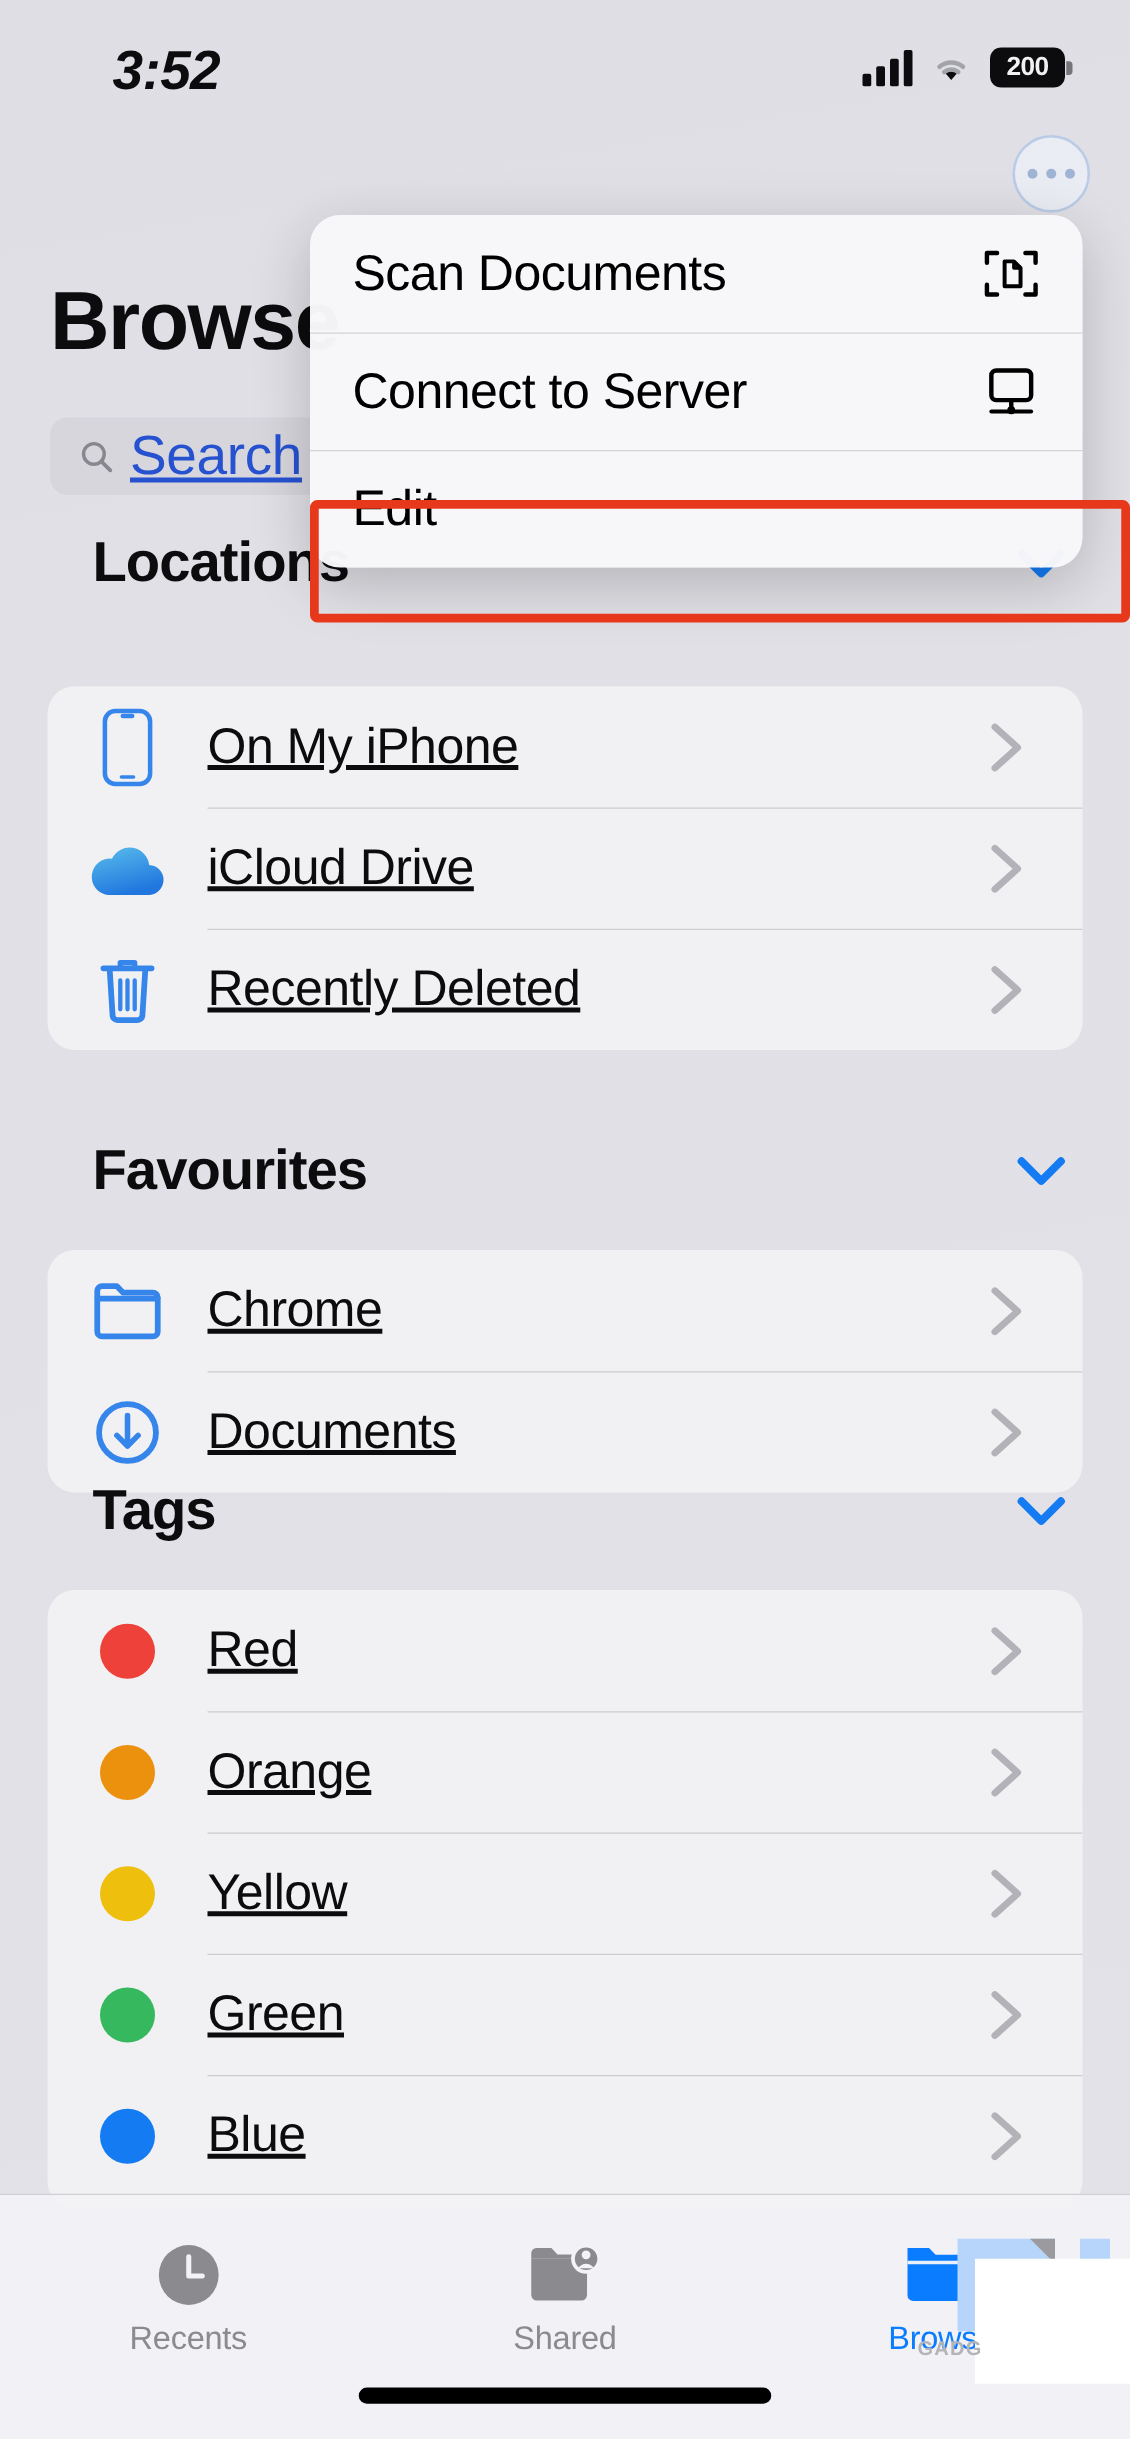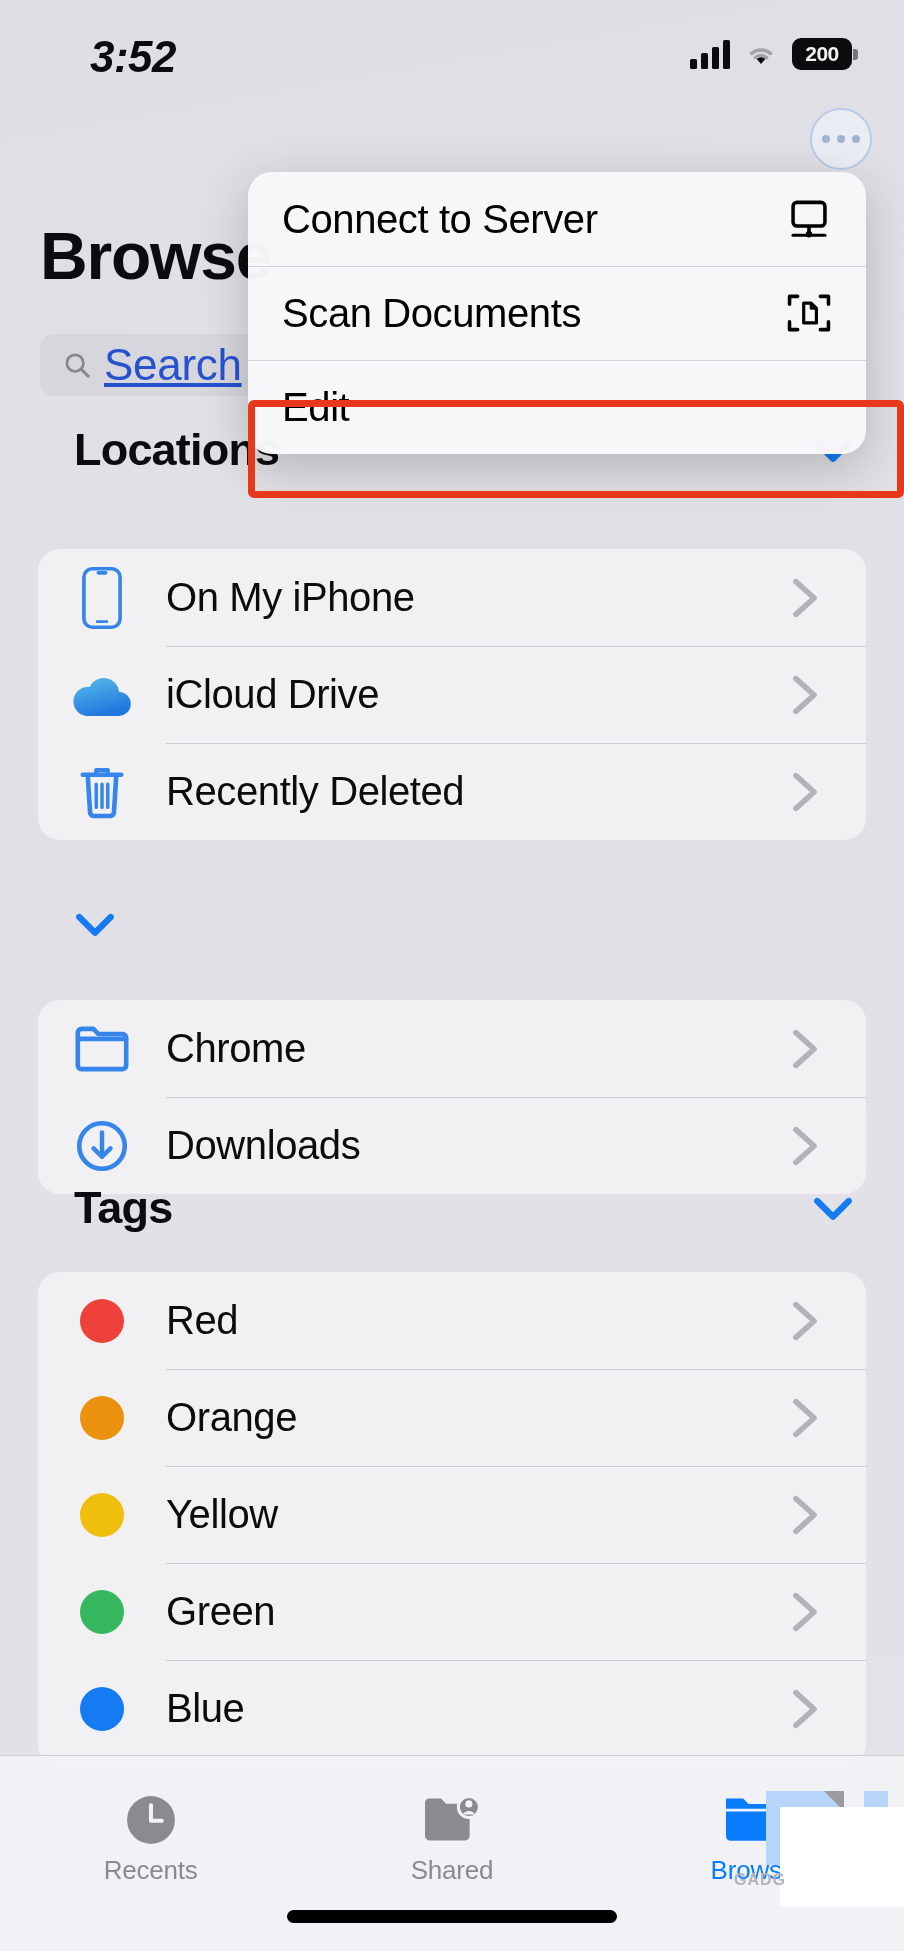--- a/index.html
+++ b/index.html
@@ -113,21 +113,21 @@
     position: relative;
     height: 97px;
     display: flex; align-items: center;
     padding-left: 0;
   }
   .row .ico-wrap {
     width: 128px; min-width: 128px;
     display: flex; align-items: center; justify-content: center;
   }
   .row .label {
-    font-size: 40px; color: #000; letter-spacing: -0.4px; flex: 1;
+    font-size: 40px; color: #000; letter-spacing: -0.4px; flex: 1; text-decoration: underline;
   }
   .row .chev-right { width: 26px; height: 40px; margin-right: 48px; }
   .row + .row:before {
     content: ''; position: absolute; left: 128px; right: 0; top: 0;
     height: 1px; background: #d6d6da;
   }
   .dot { width: 44px; height: 44px; border-radius: 50%; }
 
   
   .menu {
@@ -273,20 +273,21 @@
           </svg>
         </div>
         <span class="label">Recently Deleted</span>
         <svg class="chev-right" viewBox="0 0 14 22">
           <polyline points="2,2 12,11 2,20" fill="none" stroke="#b9b9be" stroke-width="3" stroke-linecap="round" stroke-linejoin="round"></polyline>
         </svg>
       </div>
     </div>
 
     <div class="section-head" style="top:910px;">
+      <span class="title">Favourites</span>
       <svg class="chev-down" viewBox="0 0 24 16">
         <polyline points="3,4 12,13 21,4" fill="none" stroke="#0a7cff" stroke-width="3.6" stroke-linecap="round" stroke-linejoin="round"></polyline>
       </svg>
     </div>
 
     <div class="card" style="top:1000px;">
       <div class="row">
         <div class="ico-wrap">
           <svg width="58" height="48" viewBox="0 0 30 25">
             <path d="M2.4 7.2V21a2 2 0 0 0 2 2h21.2a2 2 0 0 0 2-2V7.2H2.4z" fill="none" stroke="#2f87f7" stroke-width="2.4" stroke-linejoin="round"></path>
@@ -300,21 +301,21 @@
       </div>
 
       <div class="row">
         <div class="ico-wrap">
           <svg width="54" height="54" viewBox="0 0 28 28">
             <circle cx="14" cy="14" r="11.8" fill="none" stroke="#2f87f7" stroke-width="2.4"></circle>
             <line x1="14" y1="7" x2="14" y2="19.4" stroke="#2f87f7" stroke-width="2.3" stroke-linecap="round"></line>
             <polyline points="9.6,15.2 14,19.6 18.4,15.2" fill="none" stroke="#2f87f7" stroke-width="2.3" stroke-linecap="round" stroke-linejoin="round"></polyline>
           </svg>
         </div>
-        <span class="label">Downloads</span>
+        <span class="label">Documents</span>
         <svg class="chev-right" viewBox="0 0 14 22">
           <polyline points="2,2 12,11 2,20" fill="none" stroke="#b9b9be" stroke-width="3" stroke-linecap="round" stroke-linejoin="round"></polyline>
         </svg>
       </div>
     </div>
 
     <div class="section-head" style="top:1182px;">
       <span class="title">Tags</span>
       <svg class="chev-down" viewBox="0 0 24 16">
         <polyline points="3,4 12,13 21,4" fill="none" stroke="#0a7cff" stroke-width="3.6" stroke-linecap="round" stroke-linejoin="round"></polyline>
@@ -373,35 +374,35 @@
 
   <div class="dim"></div>
 
   <div class="more-btn">
     <span></span>
     <span></span>
     <span></span>
   </div>
 
   <div class="menu">
+    <div class="menu-item">
+      <span class="mlabel">Scan Documents</span>
+      <svg class="micon" viewBox="0 0 26 26">
+        <path d="M2 8V3.6h4.6M24 8V3.6h-4.6M2 18v4.4h4.6M24 18v4.4h-4.6" fill="none" stroke="#000" stroke-width="2" stroke-linecap="round" stroke-linejoin="round"></path>
+        <path d="M10 7.4h4.2l3 3V18.6H10z" fill="none" stroke="#000" stroke-width="1.8" stroke-linejoin="round"></path>
+        <path d="M14.2 7.4v3h3" fill="none" stroke="#000" stroke-width="1.6" stroke-linejoin="round"></path>
+      </svg>
+    </div>
     <div class="menu-item">
       <span class="mlabel">Connect to Server</span>
       <svg class="micon" viewBox="0 0 26 26">
         <rect x="4" y="3.6" width="18" height="13.4" rx="2.2" fill="none" stroke="#000" stroke-width="2"></rect>
         <line x1="13" y1="17" x2="13" y2="21.4" stroke="#000" stroke-width="2"></line>
         <line x1="4" y1="22.2" x2="22" y2="22.2" stroke="#000" stroke-width="1.8" stroke-linecap="round"></line>
         <circle cx="13" cy="21.6" r="1.8" fill="#000"></circle>
-      </svg>
-    </div>
-    <div class="menu-item">
-      <span class="mlabel">Scan Documents</span>
-      <svg class="micon" viewBox="0 0 26 26">
-        <path d="M2 8V3.6h4.6M24 8V3.6h-4.6M2 18v4.4h4.6M24 18v4.4h-4.6" fill="none" stroke="#000" stroke-width="2" stroke-linecap="round" stroke-linejoin="round"></path>
-        <path d="M10 7.4h4.2l3 3V18.6H10z" fill="none" stroke="#000" stroke-width="1.8" stroke-linejoin="round"></path>
-        <path d="M14.2 7.4v3h3" fill="none" stroke="#000" stroke-width="1.6" stroke-linejoin="round"></path>
       </svg>
     </div>
     <div class="menu-item">
       <span class="mlabel">Edit</span>
     </div>
   </div>
 
   <div class="hl-box"></div>
 
   <div class="tabbar">

